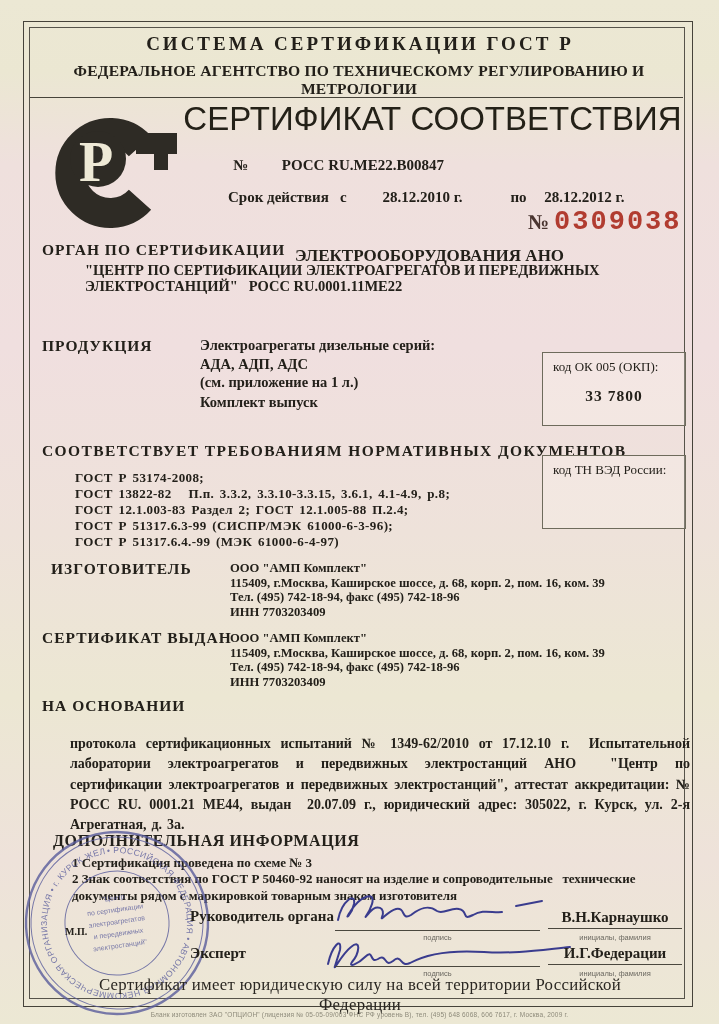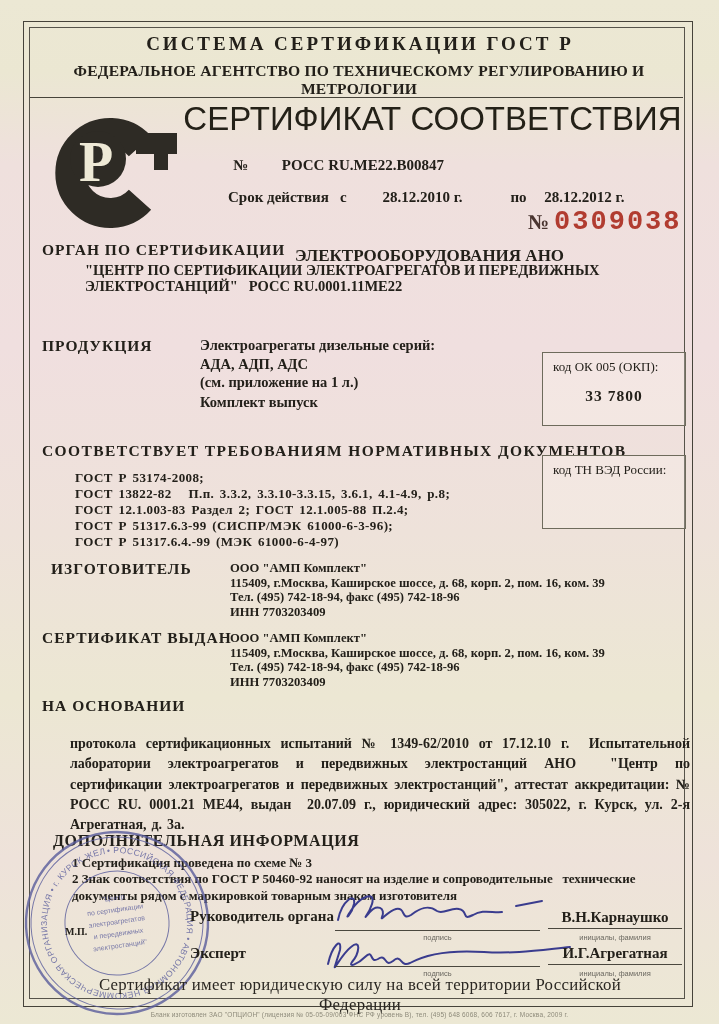--- a/index.html
+++ b/index.html
@@ -165,19 +165,19 @@
   <div class="abs sig-caption t" style="left:335px; top:933px; width:205px;">подпись</div>
   <div class="abs sig-name t" style="left:548px; top:909px; width:134px;">В.Н.Карнаушко</div>
   <div class="abs sig-caption t" style="left:548px; top:933px; width:134px;">инициалы, фамилия</div>
 
   <div class="abs role t" style="left:190px; top:945px;">Эксперт</div>
   <svg class="abs" style="left:322px; top:924px;" width="268" height="46" viewBox="0 0 268 46">
     <path d="M6,40 C10,22 20,12 18,26 L13,42 C11,48 20,30 29,23 C40,14 37,30 30,38 C26,44 36,40 43,33 C52,24 47,40 56,35 C65,29 62,44 71,37 C80,29 78,44 88,39 C106,29 132,26 162,28 C192,30 218,26 248,23" stroke="#3a3c8e" stroke-width="2" fill="none" stroke-linecap="round"></path>
   </svg>
   <div class="abs sig-line" style="left:335px; top:966px; width:205px;"></div>
   <div class="abs sig-caption t" style="left:335px; top:969px; width:205px;">подпись</div>
-  <div class="abs sig-name t" style="left:548px; top:945px; width:134px;">И.Г.Агрегатная</div>
+  <div class="abs sig-name t" style="left:548px; top:945px; width:134px;">И.Г.Федерации</div>
   <div class="abs sig-caption t" style="left:548px; top:969px; width:134px;">инициалы, фамилия</div>
 
   <div class="abs legal center t" style="left:60px; top:975px; width:600px;">Сертификат имеет юридическую силу на всей территории Российской Федерации</div>
   <div class="abs print-line center t" style="left:0px; top:1011px; width:719px;">Бланк изготовлен ЗАО "ОПЦИОН" (лицензия № 05-05-09/003 ФНС РФ уровень В), тел. (495) 648 6068, 606 7617, г. Москва, 2009 г.</div>
 
 </div>
 
 </body></html>

